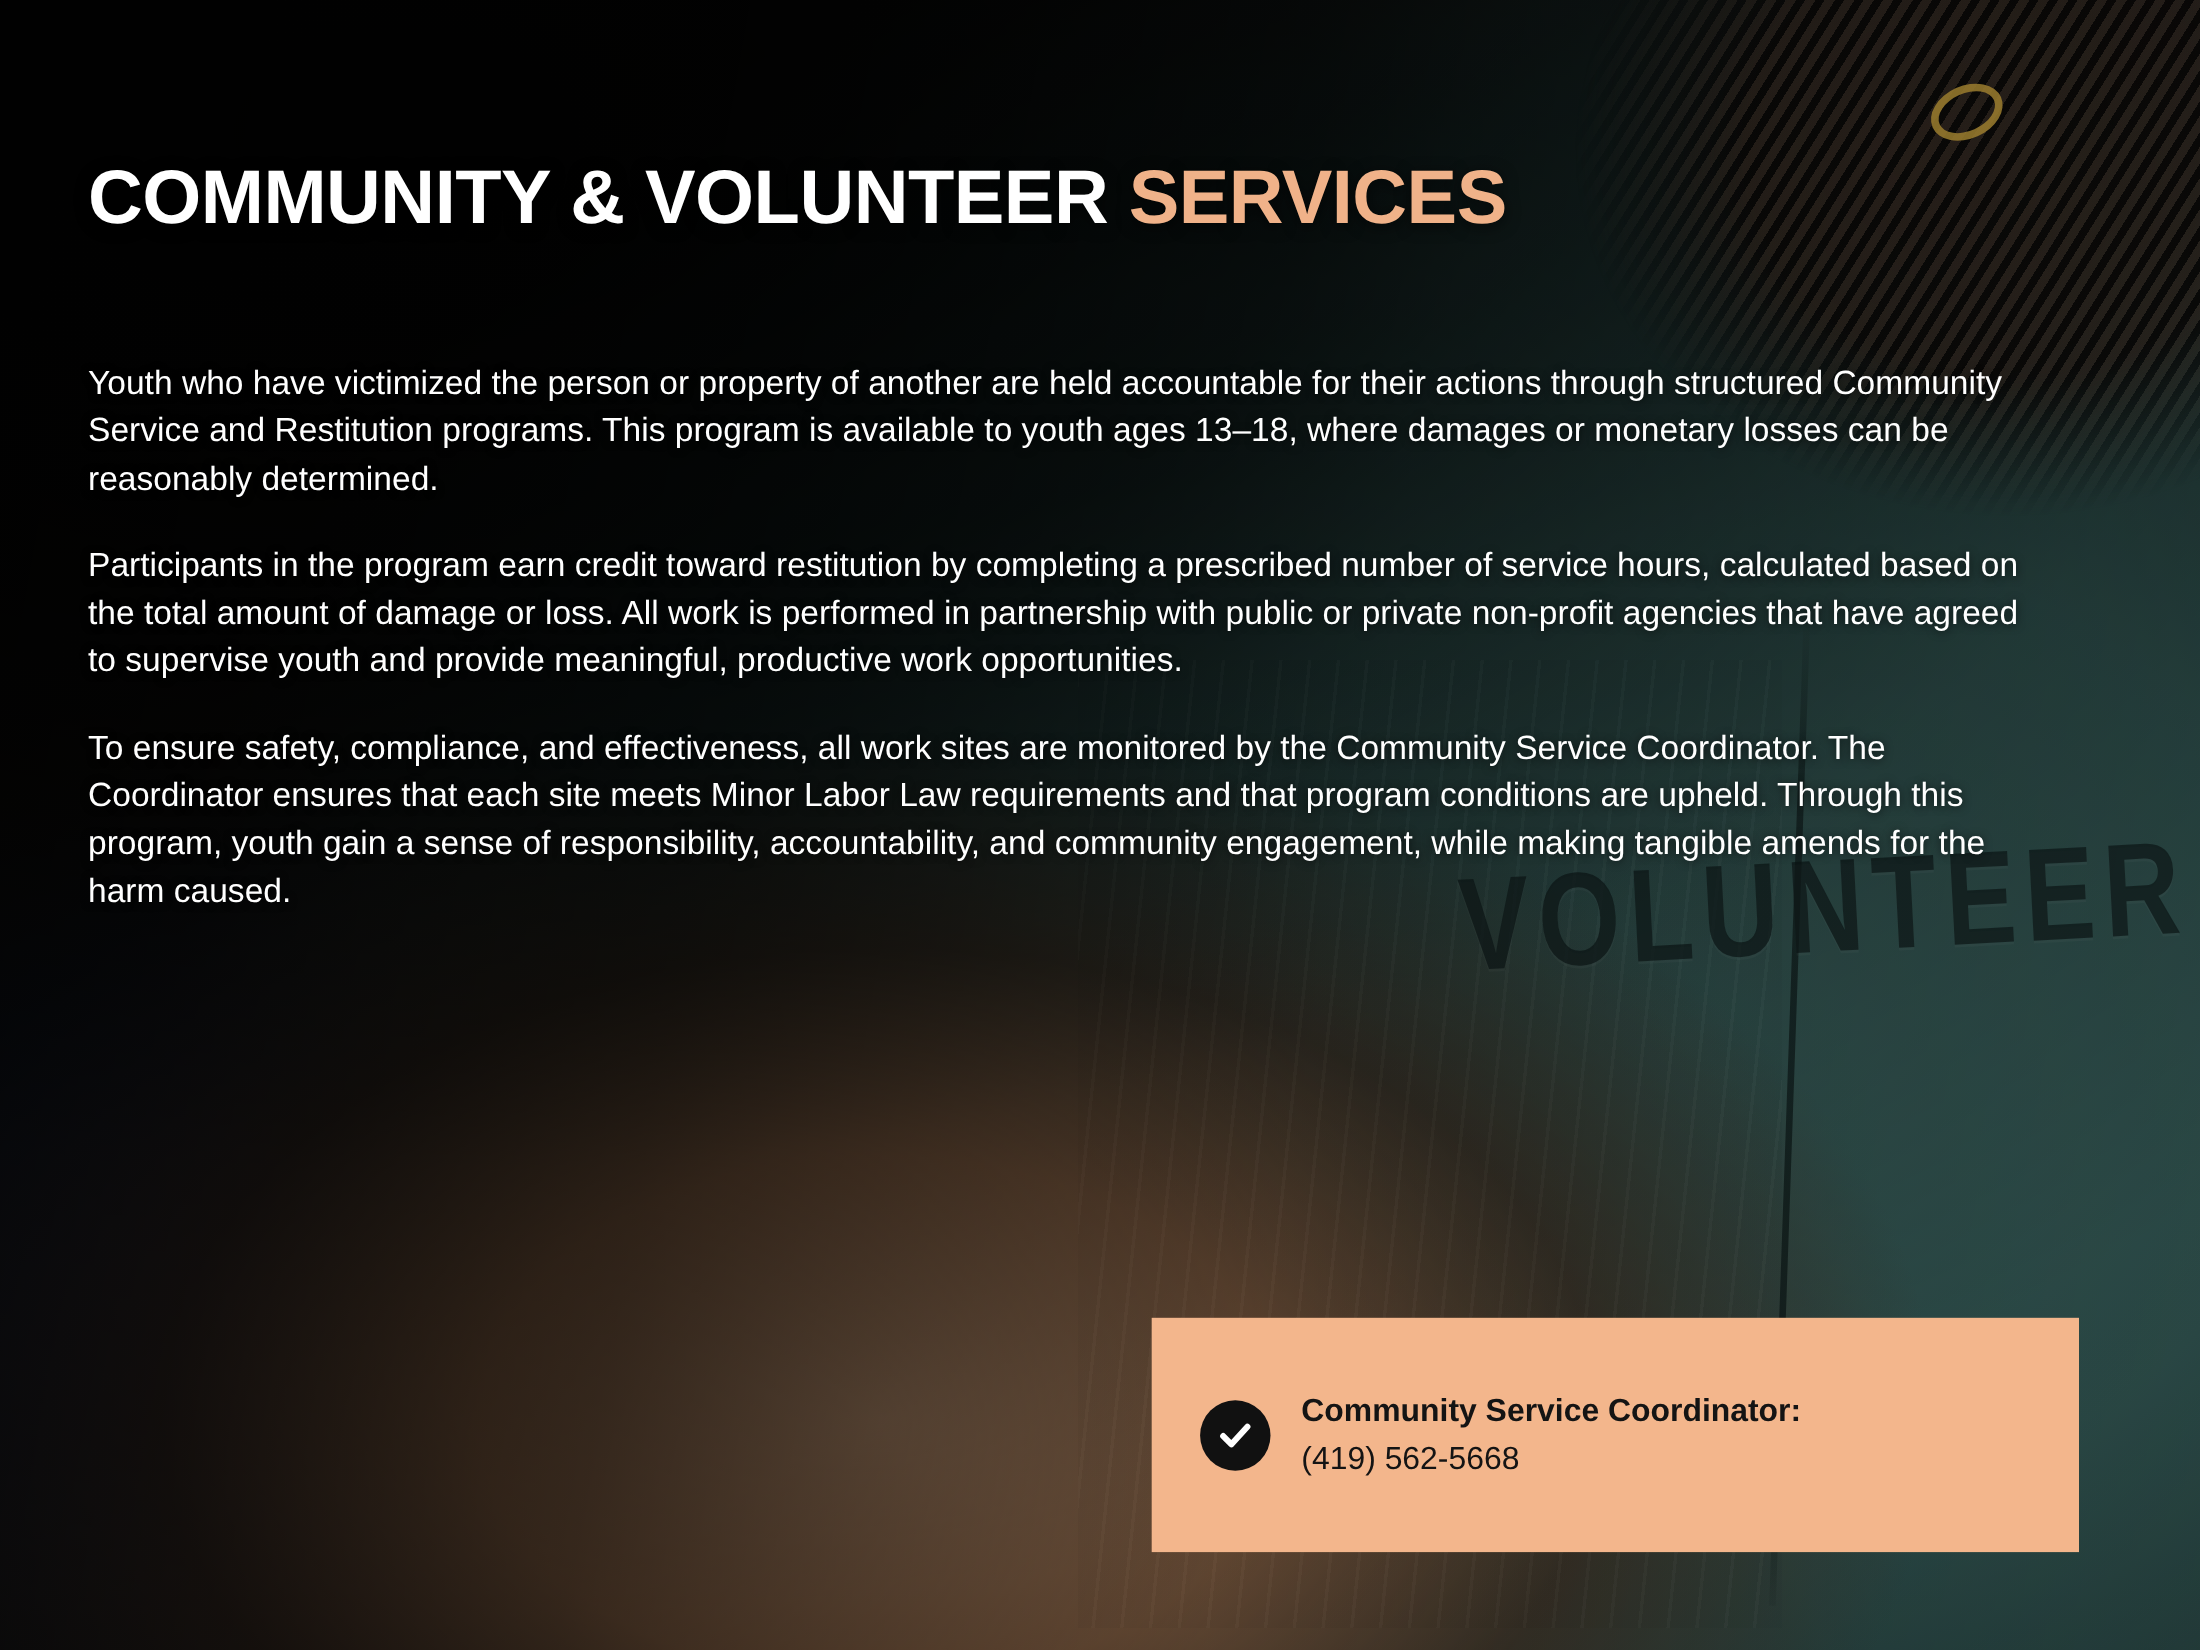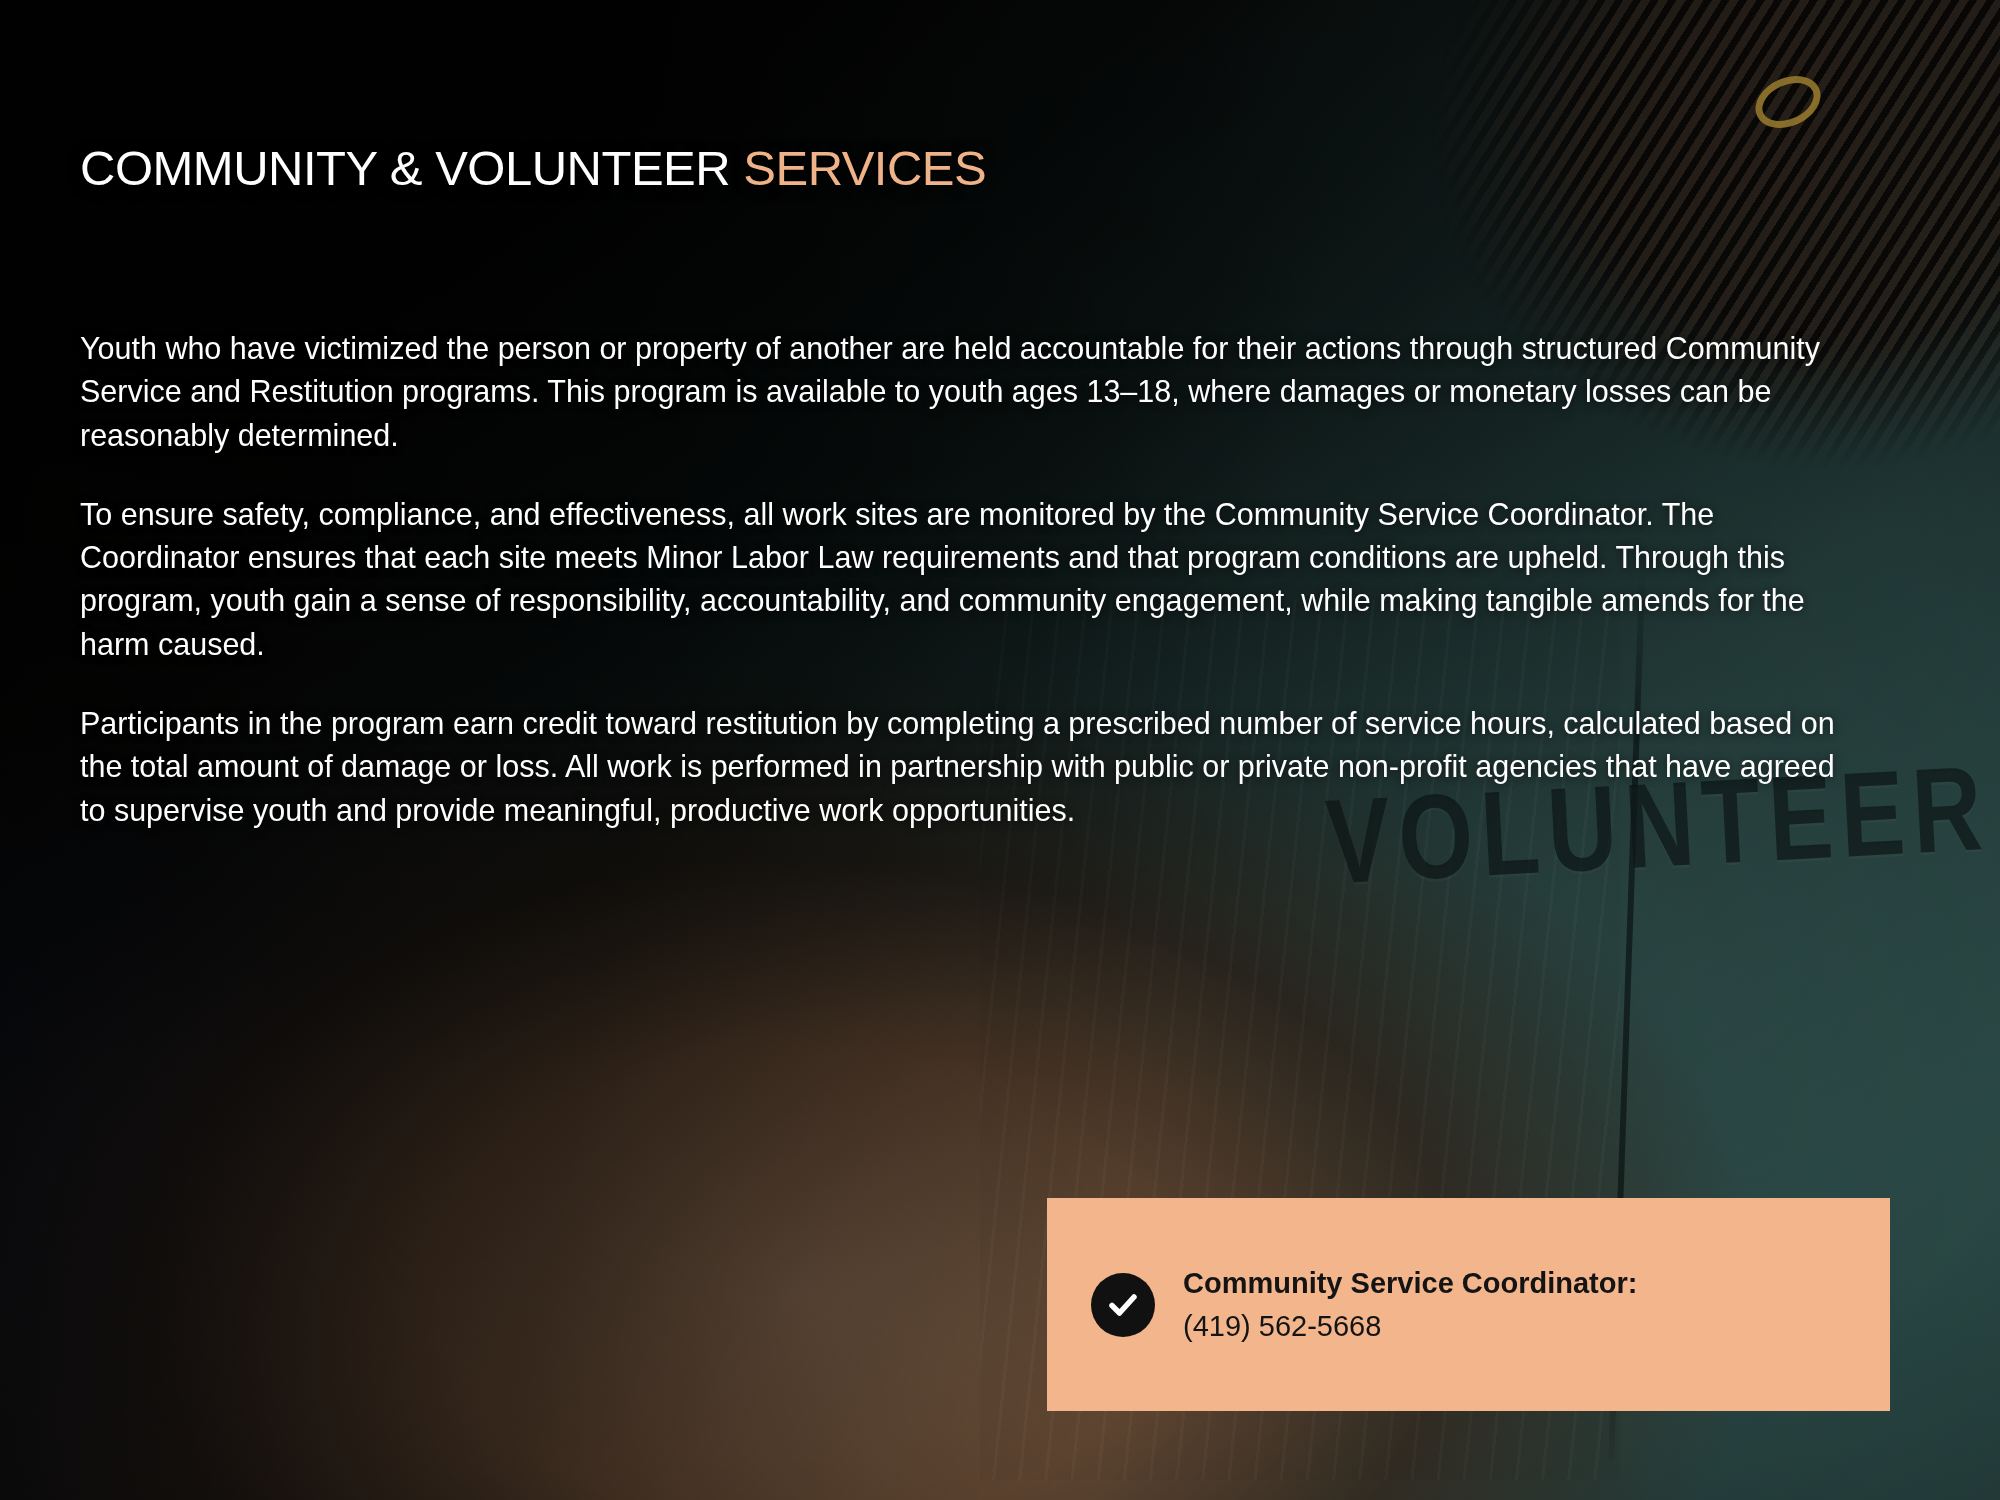--- a/index.html
+++ b/index.html
@@ -103,22 +103,22 @@
 
   
   .content {
     position: absolute;
     inset: 0;
   }
   .title {
     position: absolute;
     left: 80px;
     top: 140px;
-    font-size: 49px;
-    font-weight: normal;
+    font-size: 69px;
+    font-weight: bold;
     letter-spacing: -0.5px;
     color: #ffffff;
     white-space: nowrap;
     text-shadow: 0 2px 14px rgba(0,0,0,0.6);
   }
   .title .accent {
     color: #f0b289;
   }
   .body {
     position: absolute;
@@ -182,22 +182,22 @@
   <div class="bg-shirt-seam"></div>
   <div class="bg-volunteer">VOLUNTEER</div>
   <div class="bg-darken"></div>
 
   <div class="content">
 
     <div class="title"><span>COMMUNITY &amp; VOLUNTEER </span><span class="accent">SERVICES</span></div>
 
     <div class="body">
       <p>Youth who have victimized the person or property of another are held accountable for their actions through structured Community Service and Restitution programs. This program is available to youth ages 13–18, where damages or monetary losses can be reasonably determined.</p>
+      <p>Participants in the program earn credit toward restitution by completing a prescribed number of service hours, calculated based on the total amount of damage or loss. All work is performed in partnership with public or private non-profit agencies that have agreed to supervise youth and provide meaningful, productive work opportunities.</p>
       <p>To ensure safety, compliance, and effectiveness, all work sites are monitored by the Community Service Coordinator. The Coordinator ensures that each site meets Minor Labor Law requirements and that program conditions are upheld. Through this program, youth gain a sense of responsibility, accountability, and community engagement, while making tangible amends for the harm caused.</p>
-      <p>Participants in the program earn credit toward restitution by completing a prescribed number of service hours, calculated based on the total amount of damage or loss. All work is performed in partnership with public or private non-profit agencies that have agreed to supervise youth and provide meaningful, productive work opportunities.</p>
     </div>
 
     <div class="contact-card">
       <span class="check-badge">
         <svg width="38" height="38" viewBox="0 0 38 38" aria-hidden="true">
           <path d="M8 19.5 L15.5 27 L30 11" fill="none" stroke="#ffffff" stroke-width="5.5" stroke-linecap="round" stroke-linejoin="round"></path>
         </svg>
       </span>
       <div class="contact-text">
         <div class="contact-role">Community Service Coordinator:</div>

